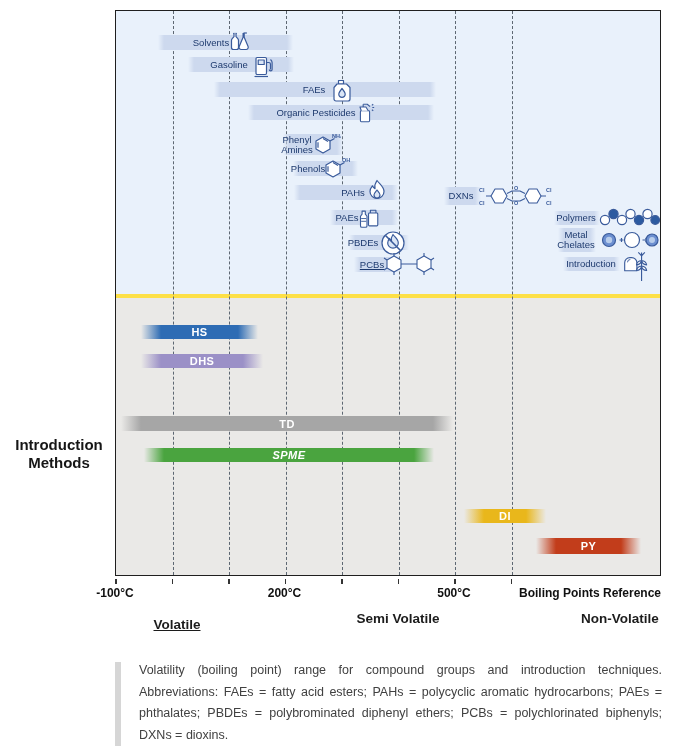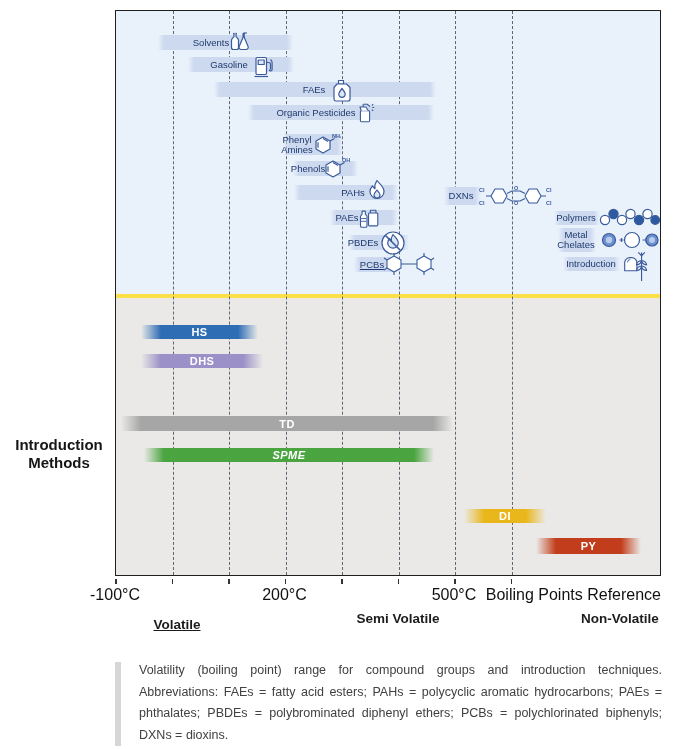--- a/index.html
+++ b/index.html
@@ -15,21 +15,21 @@
   
   .cbar{position:absolute;background:linear-gradient(90deg,rgba(205,217,238,0) 0,#cdd9ee 6px,#cdd9ee calc(100% - 6px),rgba(205,217,238,0) 100%);}
   .clabel{position:absolute;transform:translate(-50%,-50%);font-size:9.5px;line-height:10px;
           color:#1e3a6e;white-space:pre-line;text-align:center;}
   .icn{position:absolute;transform:translate(-50%,-50%);line-height:0;color:#3a5b9b;}
   
   .mbar{position:absolute;display:flex;align-items:center;justify-content:center;}
   .mlabel{color:#ffffff;font-weight:bold;font-size:11px;letter-spacing:.4px;}
   
   .tick{position:absolute;width:1.5px;height:5px;background:#333;}
-  .axlabel{position:absolute;font-size:16px;font-weight:normal;color:#111;white-space:nowrap;}
+  .axlabel{position:absolute;font-size:12px;font-weight:bold;color:#111;white-space:nowrap;}
   .rlabel{position:absolute;font-size:13.5px;font-weight:bold;color:#1c1c1c;transform:translateX(-50%);white-space:nowrap;}
   
   .side-label{position:absolute;left:6px;width:106px;text-align:center;font-size:15px;
               line-height:18px;font-weight:bold;color:#161616;white-space:pre-line;}
   #target-label{top:131px;}
   #intro-label{top:436px;}
   
   .caption-rule{position:absolute;left:115px;top:662px;width:6px;height:84px;background:#d6d6d6;}
   .caption-text{position:absolute;left:139px;top:660px;width:523px;font-size:12.5px;line-height:21.5px;
                 color:#414141;text-align:justify;margin:0;}

